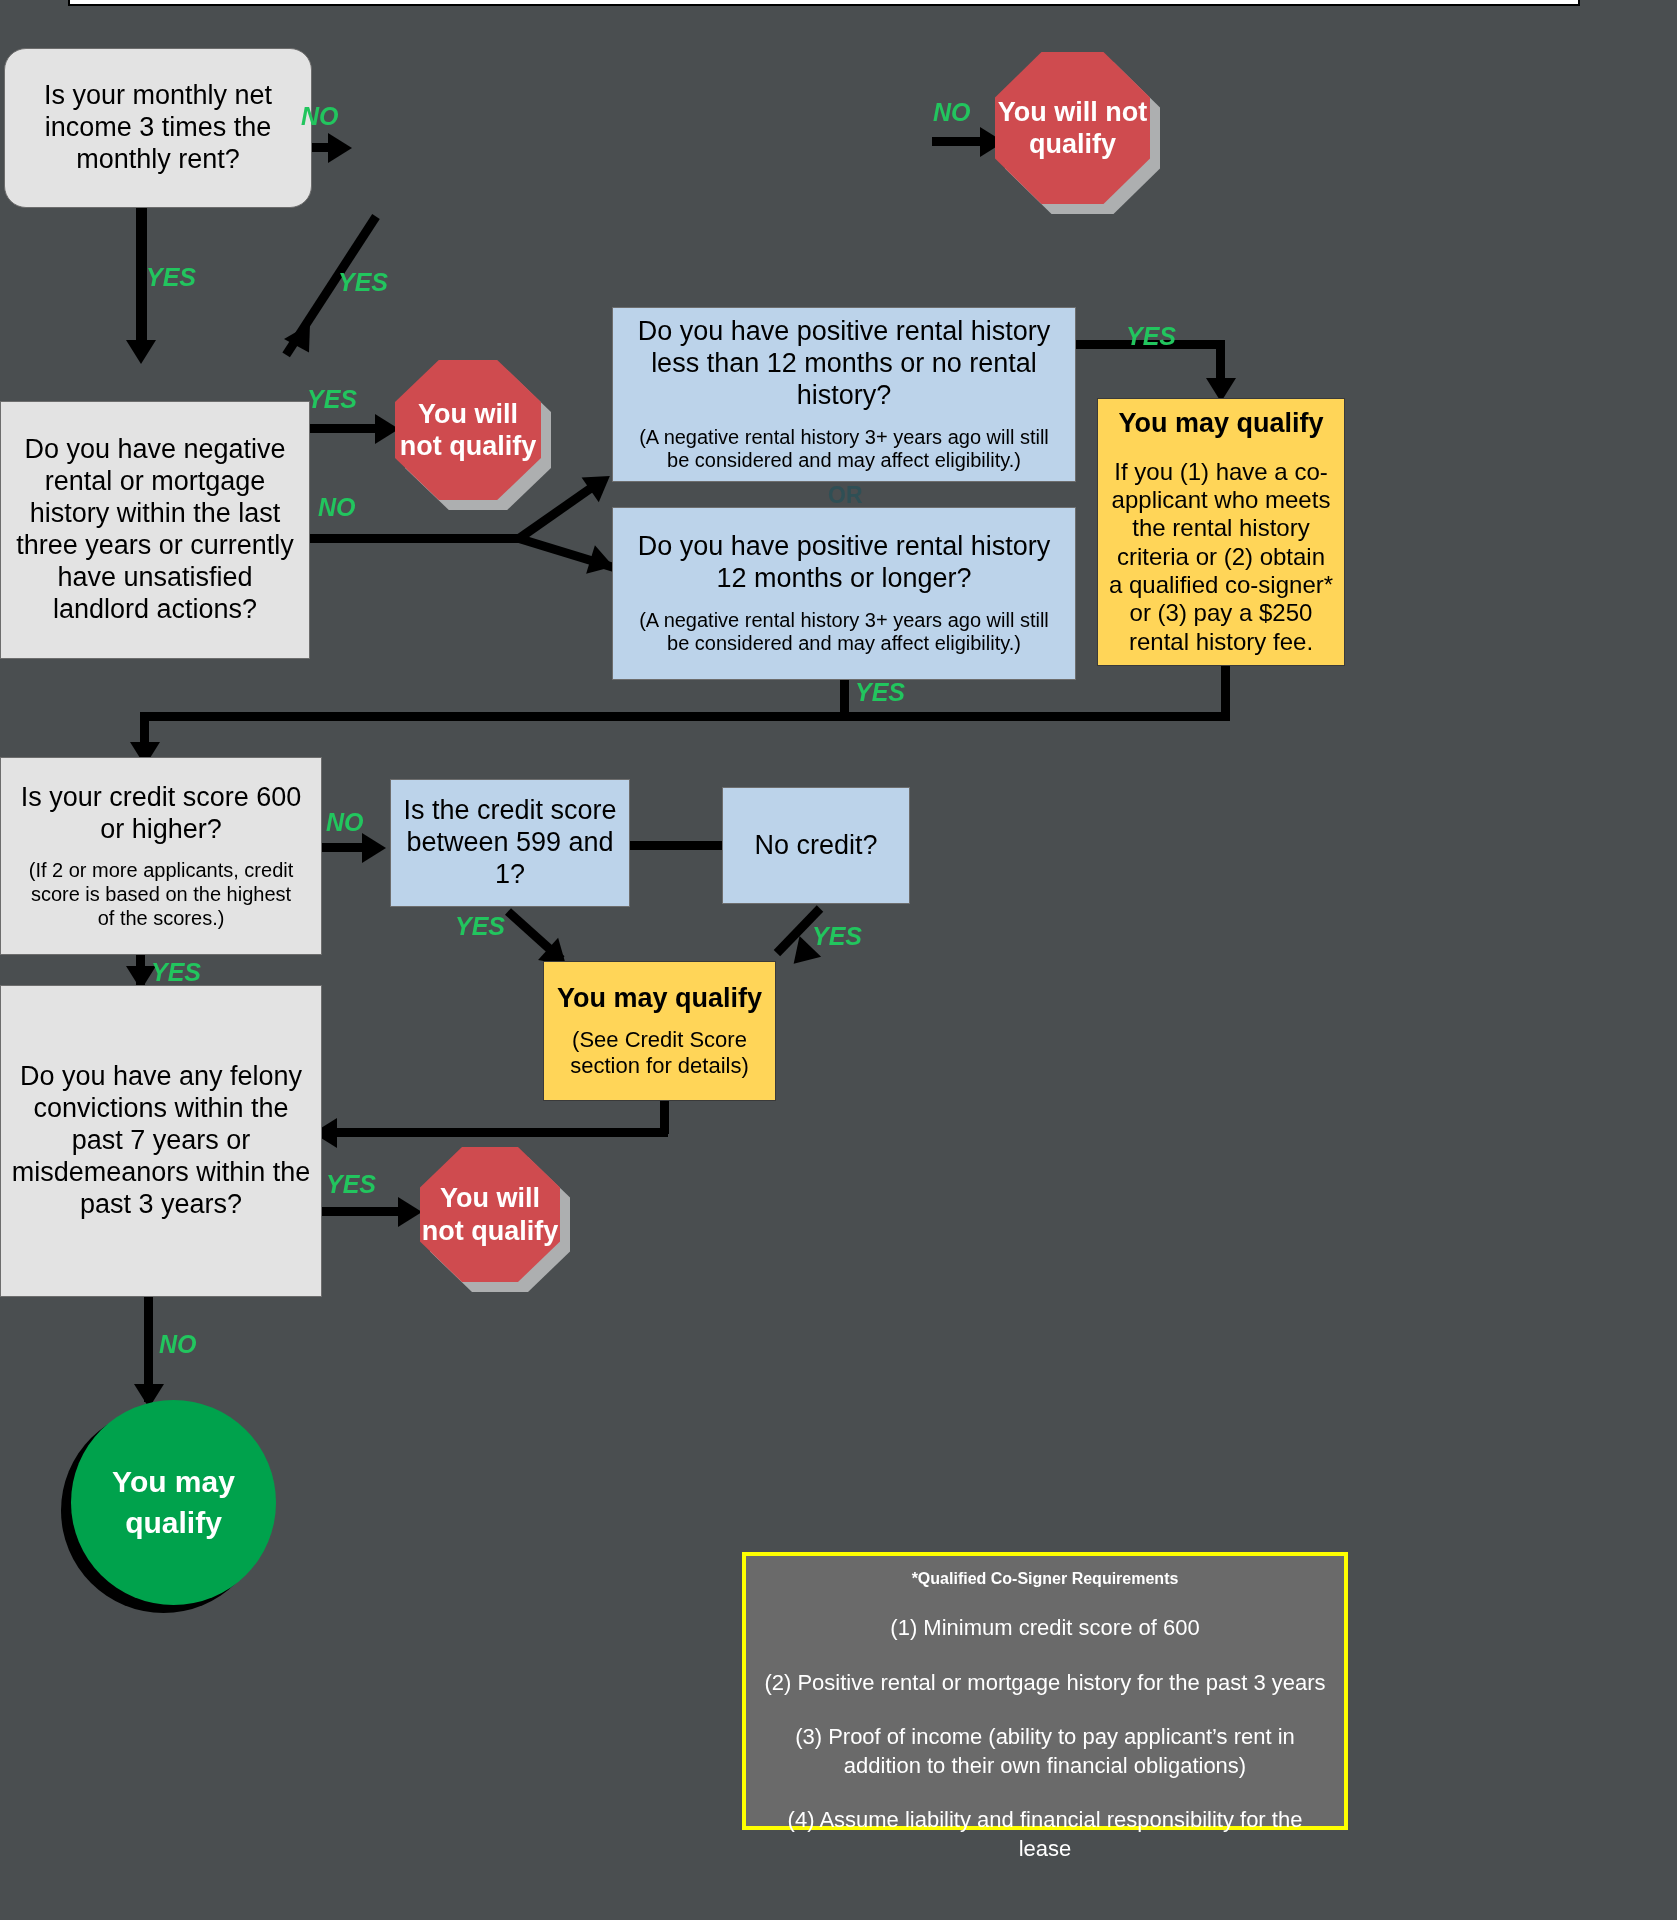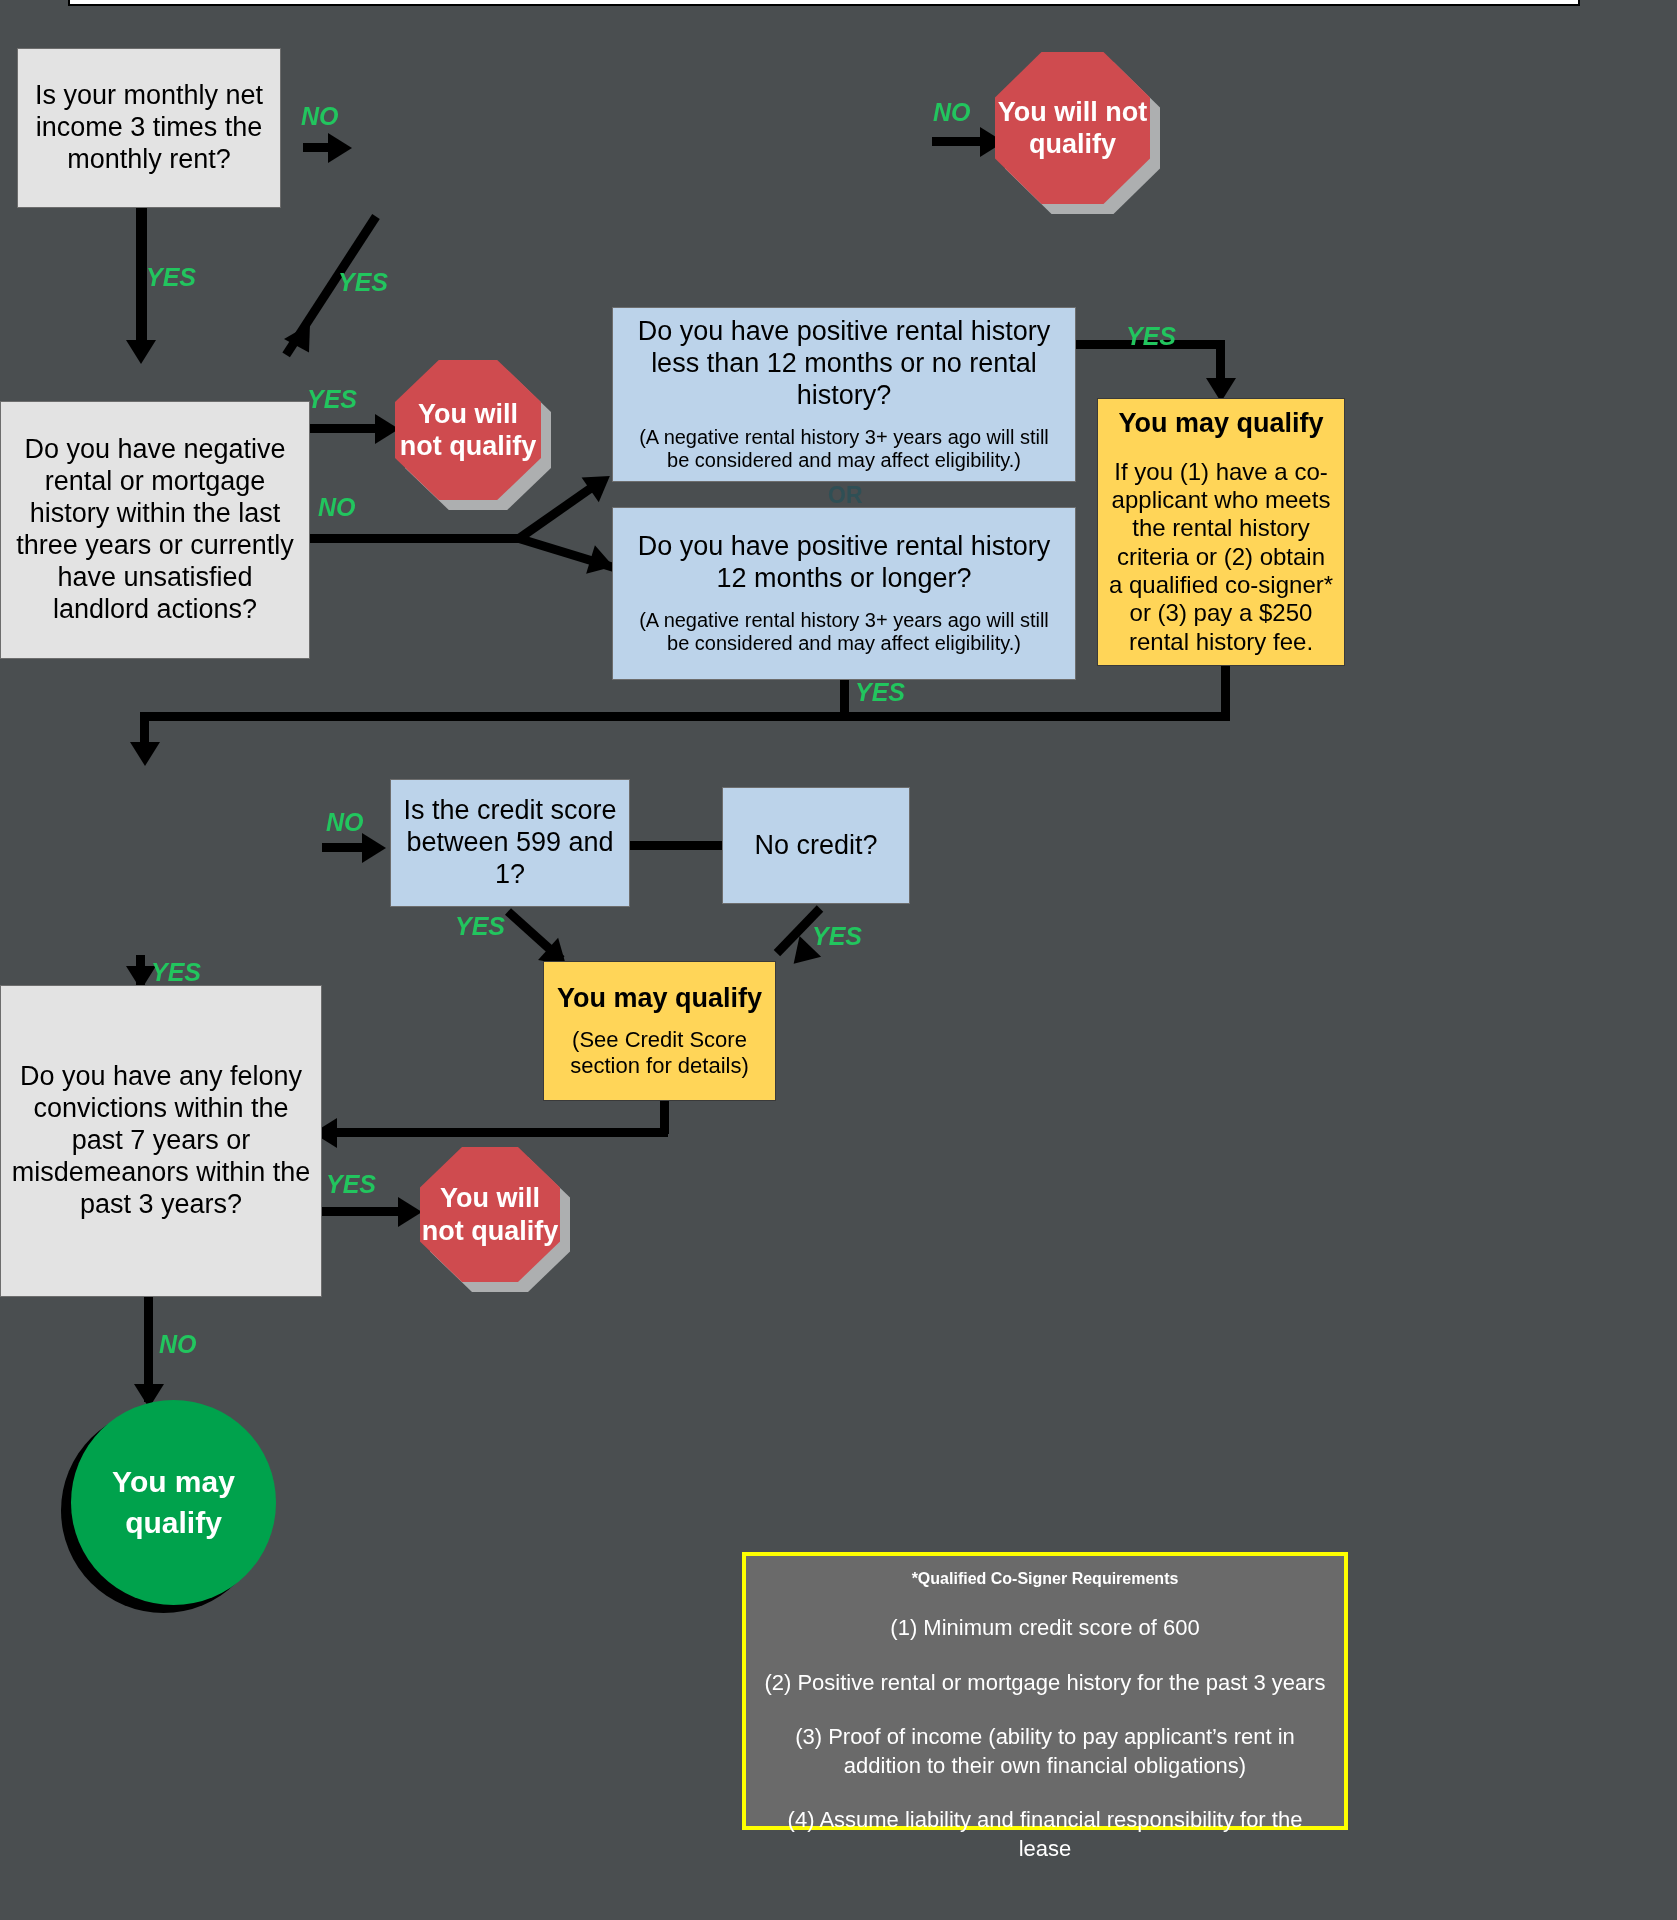--- a/index.html
+++ b/index.html
@@ -99,21 +99,21 @@
   
   .topstrip { position:absolute; background:#ffffff; border:2px solid #000; z-index:2; }
 </style>
 </head>
 <body>
 
 <div id="stage">
 
   <div class="topstrip" style="left:68px; top:-30px; width:1512px; height:36px;"></div>
 
-  <div class="node grey" style="left:17px; top:48px; width:264px; height:160px;">
+  <div class="node grey" style="left:4px; top:48px; width:308px; height:160px;border-radius:22px;">
     <div class="main">Is your monthly net income 3 times the monthly rent?</div>
   </div>
 
 
   <div class="stop-shadow" style="left:1005px; top:62px; width:155px; height:152px;"></div>
   <div class="stop" style="left:995px; top:52px; width:155px; height:152px;">
     <div>You will not qualify</div>
   </div>
 
   <div class="hline" style="left:303px; top:143px; width:28px;"></div>
@@ -179,20 +179,24 @@
   <div class="vline" style="left:840px; top:680px; height:36px;"></div>
   <div class="elbl" style="left:855px; top:678px;">YES</div>
 
   <div class="hline" style="left:140px; top:712px; width:1090px;"></div>
 
   <div class="vline" style="left:1221px; top:666px; height:50px;"></div>
 
   <div class="vline" style="left:140px; top:712px; height:45px;"></div>
   <div class="arrowD" style="left:130px; top:742px;"></div>
 
+  <div class="node grey" style="left:0px; top:757px; width:322px; height:198px;">
+    <div class="main">Is your credit score 600 or higher?</div>
+    <div class="sub">(If 2 or more applicants, credit score is based on the highest of the scores.)</div>
+  </div>
 
   <div class="node blue" style="left:390px; top:779px; width:240px; height:128px;">
     <div class="main">Is the credit score between 599 and 1?</div>
   </div>
 
   <div class="node blue" style="left:722px; top:787px; width:188px; height:117px;">
     <div class="main">No credit?</div>
   </div>
 
   <div class="hline" style="left:322px; top:843px; width:48px;"></div>

